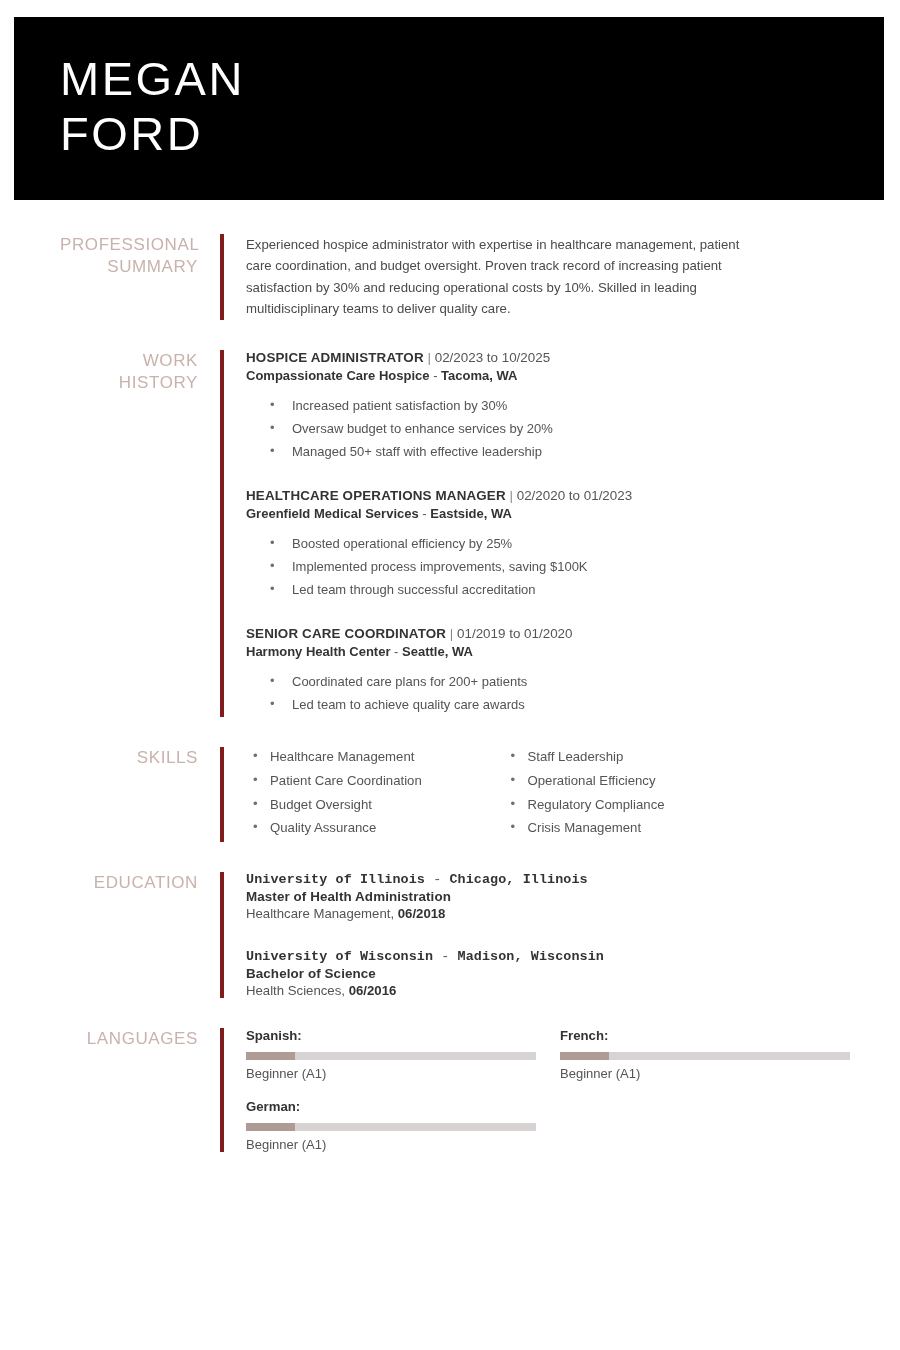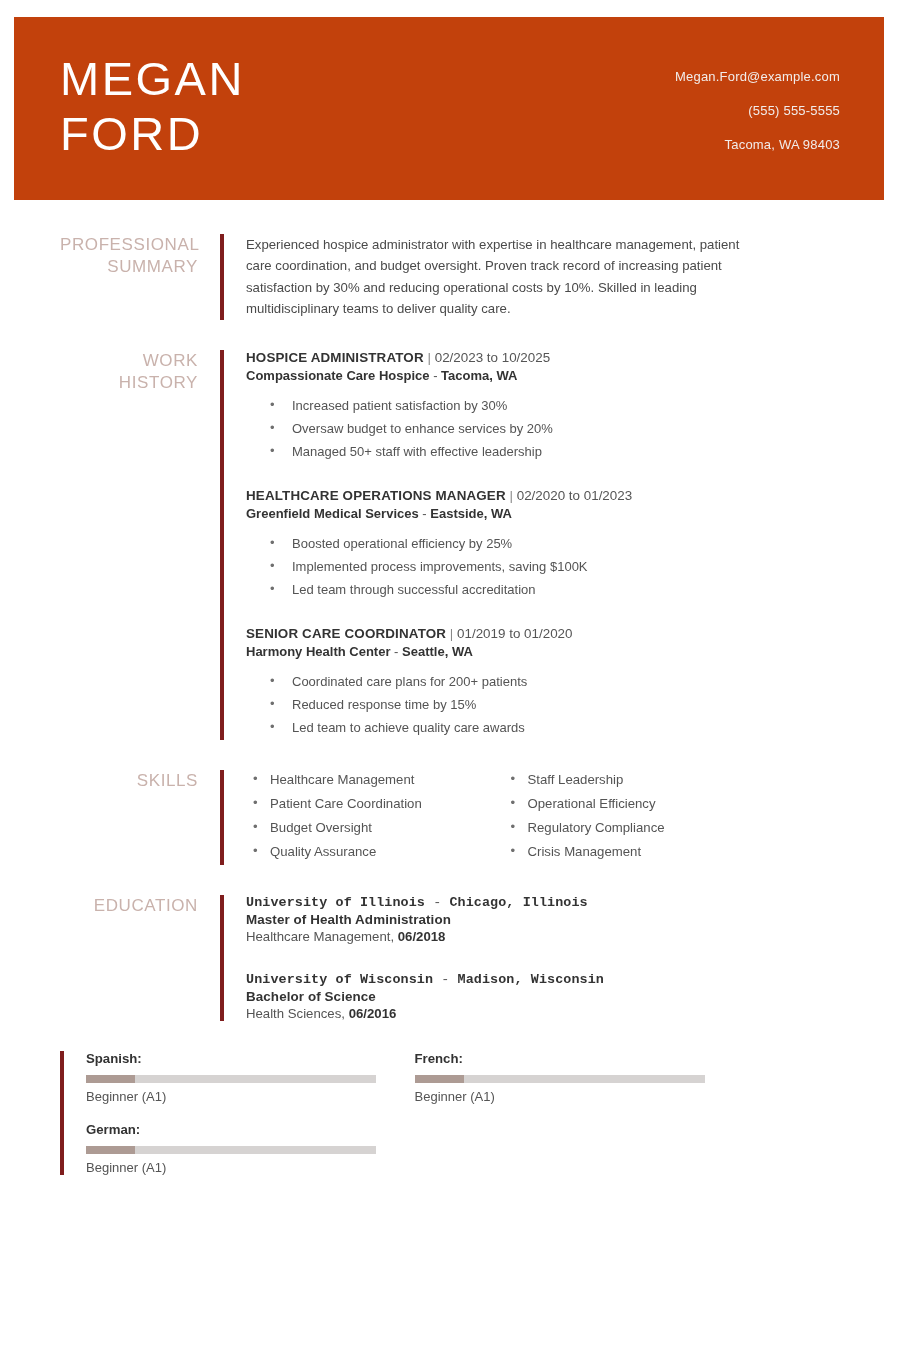--- a/index.html
+++ b/index.html
@@ -224,29 +224,24 @@
     font-size: 13px;
     color: #545454;
   }
 
   .gap-lg { height: 34px; }
   .gap-md { height: 30px; }
 </style>
 </head>
 <body>
 
-<div class="header" style="background: #c2410c;">
+<div class="header" style="background: #000000;">
   <div class="name-block">
     <span class="name-line">MEGAN</span>
     <span class="name-line">FORD</span>
-  </div>
-  <div class="contact-block">
-    <span class="contact-line">Megan.Ford@example.com</span>
-    <span class="contact-line">(555) 555-5555</span>
-    <span class="contact-line">Tacoma, WA 98403</span>
   </div>
 </div>
 
 <div class="content">
 
   <div class="gap-lg"></div>
 
   <div class="section">
     <div class="section-label" style="color: rgb(201, 178, 172);">
       <div>PROFESSIONAL</div>
@@ -305,21 +300,20 @@
           <span class="job-sep">|</span>
           <span class="job-dates">01/2019 to 01/2020</span>
         </div>
         <div class="job-company-row">
           <span>Harmony Health Center</span>
           <span class="loc-sep">-</span>
           <span>Seattle, WA</span>
         </div>
         <ul class="bullets">
           <li>Coordinated care plans for 200+ patients</li>
-          <li>Reduced response time by 15%</li>
           <li>Led team to achieve quality care awards</li>
         </ul>
       </div>
 
     </div>
   </div>
 
   <div class="gap-md"></div>
 
   <div class="section">
@@ -377,20 +371,21 @@
           <b>06/2016</b>
         </div>
       </div>
 
     </div>
   </div>
 
   <div class="gap-md"></div>
 
   <div class="section">
+    <div class="section-label" style="color: rgb(201, 178, 172);">LANGUAGES</div>
     <div class="section-body">
       <div class="lang-cols">
 
         <div class="lang-col">
           <div class="lang-item">
             <div class="lang-name">Spanish:</div>
             <div class="lang-bar" style="background: rgb(214, 211, 210);">
               <div class="fill" style="width: 17%; background: rgb(173, 155, 148);"></div>
             </div>
             <div class="lang-level">Beginner (A1)</div>

